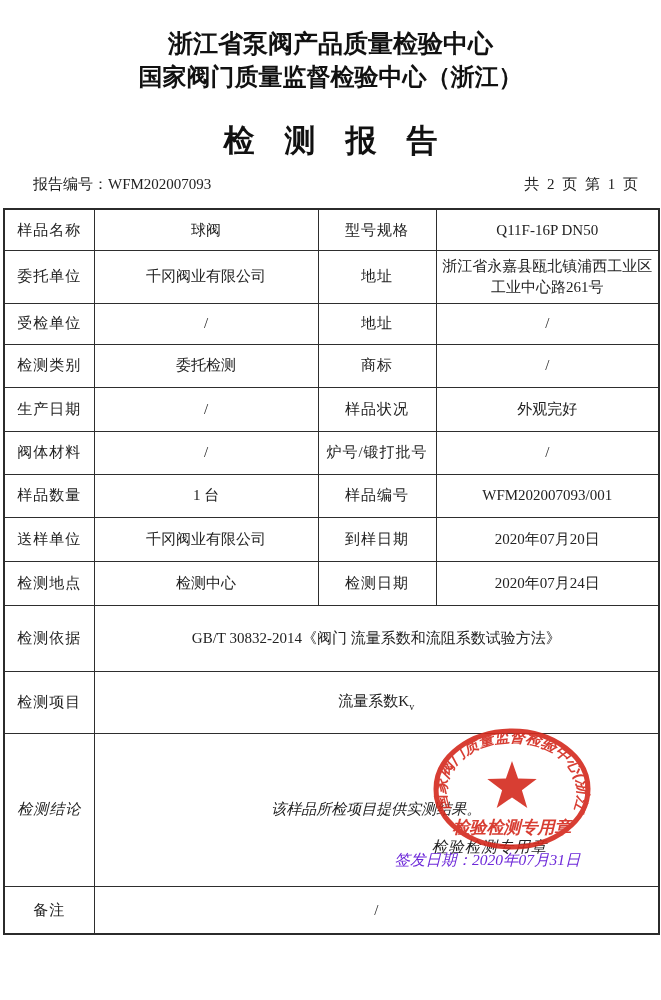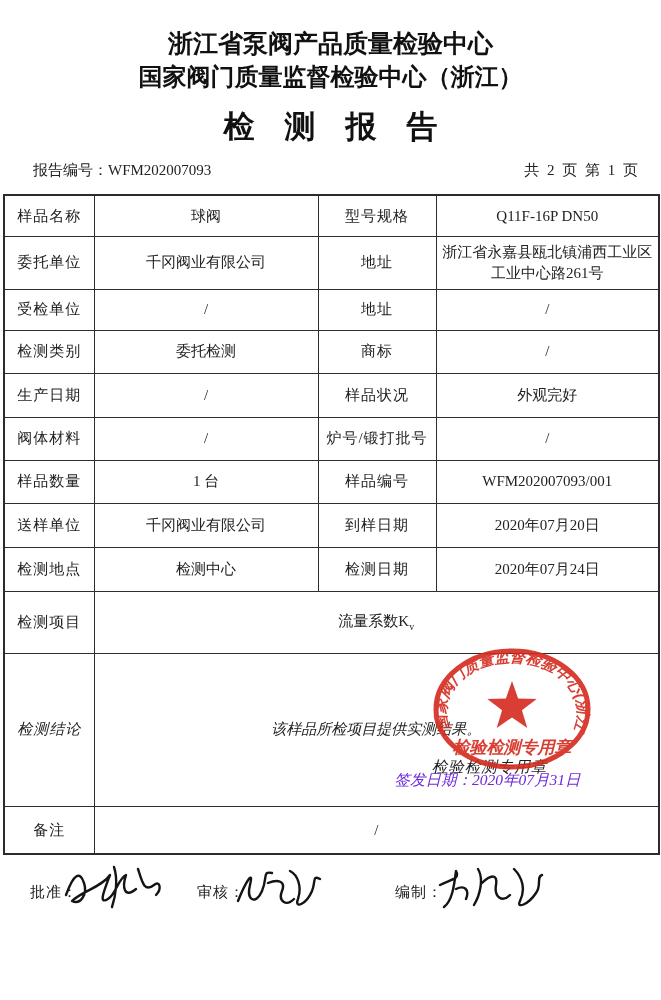--- a/index.html
+++ b/index.html
@@ -8,21 +8,21 @@
     font-family:"Liberation Serif","DejaVu Serif",serif;color:#1e1e1e;
     -webkit-font-smoothing:antialiased;
   }
   .page{position:relative;width:661px;height:940px;overflow:hidden;}
 
   
   .org-line{width:100%;text-align:center;font-weight:bold;
     font-family:"Liberation Sans","DejaVu Sans",sans-serif;color:#111;}
   .org1{margin-top:28px;font-size:25px;line-height:30px;}
   .org2{margin-top:4px;font-size:24px;line-height:30px;}
-  .report-title{margin-top:14px;text-align:center;font-weight:bold;font-size:31px;
+  .report-title{margin-top:28px;text-align:center;font-weight:bold;font-size:31px;
     letter-spacing:30px;padding-left:30px;color:#111;
     font-family:"Liberation Sans","DejaVu Sans",sans-serif;}
   .meta-line{position:relative;height:22px;margin-top:13px;font-size:15px;color:#222;}
   .meta-left{position:absolute;left:33px;top:0;}
   .meta-right{position:absolute;right:21px;top:0;letter-spacing:2px;}
 
   
   table.report{border-collapse:collapse;table-layout:fixed;width:655px;margin-left:3px;margin-top:11px;
     border:2px solid #2b2b2b;}
   table.report td{border:1.5px solid #2e2e2e;text-align:center;vertical-align:middle;
@@ -120,20 +120,24 @@
       <td class="lbl">到样日期</td>
       <td>2020年07月20日</td>
     </tr>
     <tr class="h44">
       <td class="lbl">检测地点</td>
       <td>检测中心</td>
       <td class="lbl">检测日期</td>
       <td>2020年07月24日</td>
     </tr>
 
+    <tr class="h66">
+      <td class="lbl">检测依据</td>
+      <td colspan="3">GB/T 30832-2014《阀门 流量系数和流阻系数试验方法》</td>
+    </tr>
 
     <tr class="h62">
       <td class="lbl">检测项目</td>
       <td colspan="3" class="items-cell"><span>流量系数K</span><sub>v</sub></td>
     </tr>
 
     <tr class="h153">
       <td class="lbl">检测结论</td>
       <td colspan="3" class="concl-cell">
         <div>该样品所检项目提供实测结果。</div>

